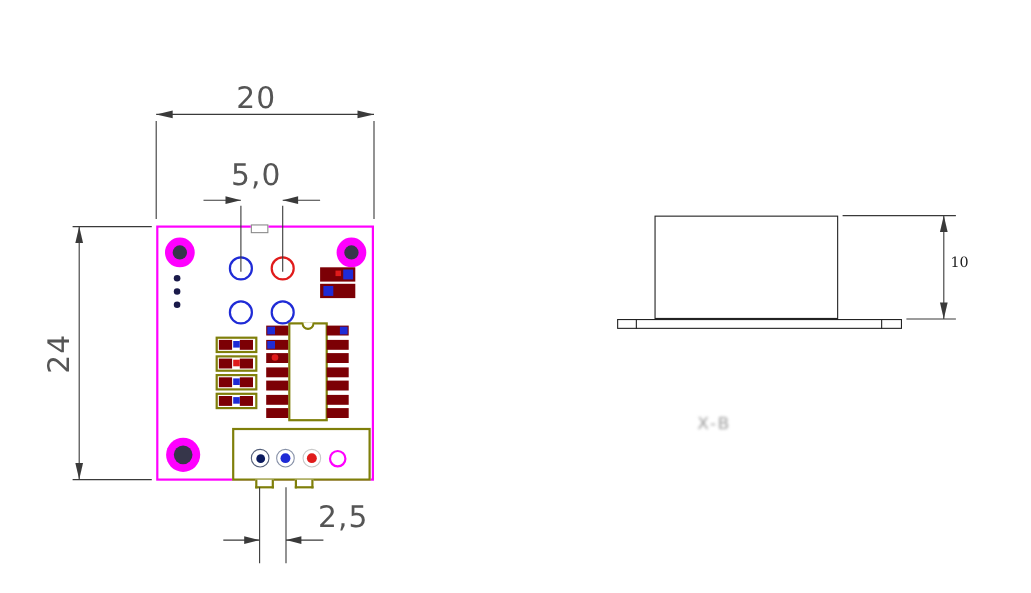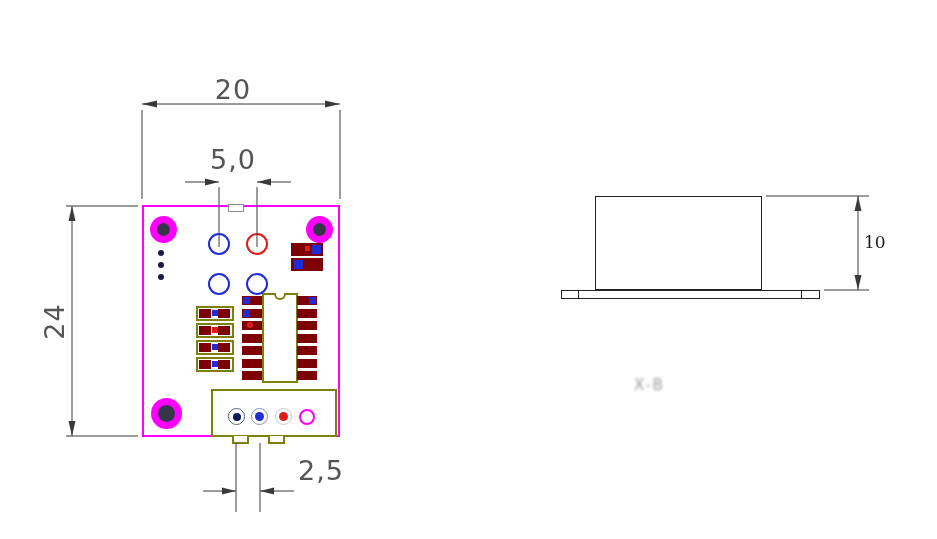--- a/index.html
+++ b/index.html
@@ -12,21 +12,21 @@
   svg.linework line { stroke:var(--dim-line,#3a3a3a); stroke-width:1; }
   svg.linework polygon { fill:var(--dim-line,#3a3a3a); }
 
   
   .dim-text {
     position:absolute; z-index:6; color:var(--dim-text,#555555);
     font-size:27px; font-weight:400; letter-spacing:1px; text-align:center;
     font-family:"DejaVu Sans", sans-serif;
   }
   .dim-text.vertical { transform:rotate(-90deg); }
-  .dim-text.small-serif { font-family:"DejaVu Serif", serif; font-size:17px; color:#1a1a1a; letter-spacing:0; }
+  .dim-text.small-serif { font-family:"DejaVu Serif", serif; font-size:13px; color:#1a1a1a; letter-spacing:0; }
 
   
   .board {
     position:absolute; left:142px; top:205px; width:198px; height:232px;
     border:2px solid var(--board-outline,#ff00ff); background:#fff; box-sizing:border-box; z-index:1;
   }
   .abs { position:absolute; box-sizing:border-box; }
   .pad { position:absolute; background:var(--pad,#7c0005); z-index:3; }
   .olive-box { position:absolute; border:2px solid var(--silkscreen,#7f7f0a); background:#fff; box-sizing:border-box; z-index:2; }
   .hole-outer { position:absolute; border-radius:50%; background:var(--board-outline,#ff00ff); z-index:2; }
@@ -180,16 +180,16 @@
       <line x1="824" y1="290" x2="869" y2="290"></line>
       <line x1="858" y1="196" x2="858" y2="290"></line>
       <polygon points="858,196 854.5,211 861.5,211"></polygon>
       <polygon points="858,290 854.5,275 861.5,275"></polygon>
     </g>
   </svg>
 
   <div class="dim-text" style="left:203px; top:74px; width:60px;">20</div>
   <div class="dim-text" style="left:203px; top:144px; width:60px;">5,0</div>
   <div class="dim-text vertical" style="left:24px; top:306px; width:60px;">24</div>
-  <div class="dim-text" style="left:280px; top:455px; width:64px;text-align:right;">2,5</div>
+  <div class="dim-text" style="left:280px; top:455px; width:64px;">2,5</div>
   <div class="dim-text small-serif" style="left:864px; top:232px; width:34px; text-align:left;">10</div>
 
 </div>
 
 </body></html>

